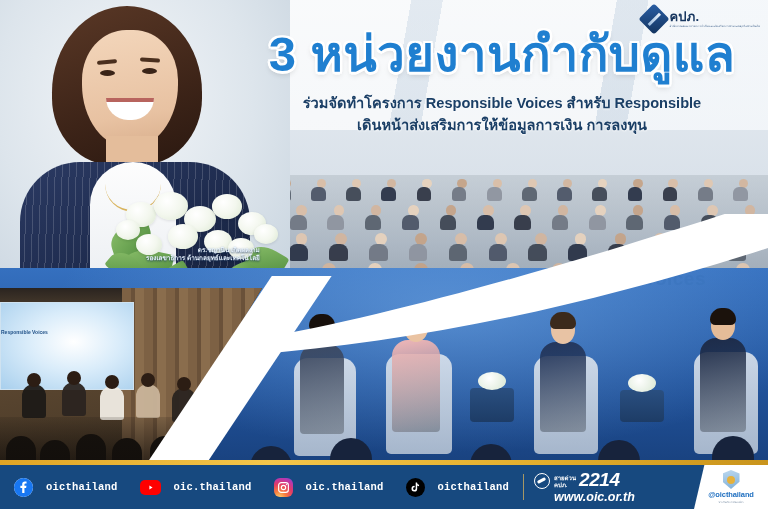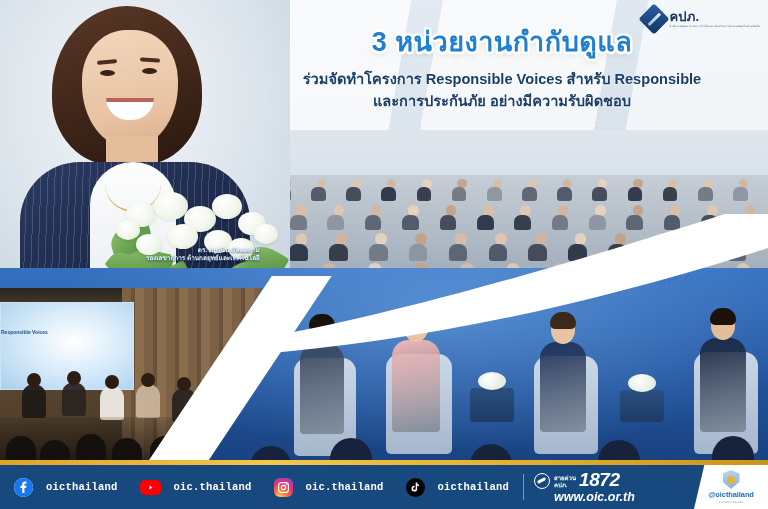--- a/index.html
+++ b/index.html
@@ -95,21 +95,21 @@
   }
   .bq{position:absolute;border-radius:50%;}
   .leaf{position:absolute;background:linear-gradient(140deg,#8bbf6a,#4f8c3e);border-radius:60% 10% 60% 10%;}
 
   
   .headline{
     position:absolute;left:246px;top:28px;width:512px;
     text-align:center;
   }
   .h-main{
-    font-size:27px;font-weight:bold;line-height:1.08;
+    font-size:49px;font-weight:bold;line-height:1.08;
     color:#1f7fd0;
     letter-spacing:.5px;
     text-shadow:
       -2px -2px 0 #fff, 2px -2px 0 #fff, -2px 2px 0 #fff, 2px 2px 0 #fff,
       0 -2.5px 0 #fff, 0 2.5px 0 #fff, -2.5px 0 0 #fff, 2.5px 0 0 #fff,
       0 3px 6px rgba(0,0,0,.18);
   }
   .h-sub{
     margin-top:11px;
     font-size:14.6px;line-height:1.53;font-weight:bold;
@@ -442,21 +442,21 @@
           <div class="bq" style="left:120px;top:48px;width:26px;height:21.32px;background:radial-gradient(circle at 38% 32%,#ffffff 0%,#f3f7ee 50%,#dce8d2 100%);box-shadow:0 1px 3px rgba(0,0,0,.10)"></div>
           <div class="bq" style="left:8px;top:30px;width:24px;height:19.68px;background:radial-gradient(circle at 38% 32%,#ffffff 0%,#f3f7ee 50%,#dce8d2 100%);box-shadow:0 1px 3px rgba(0,0,0,.10)"></div>
           <div class="bq" style="left:146px;top:34px;width:24px;height:19.68px;background:radial-gradient(circle at 38% 32%,#ffffff 0%,#f3f7ee 50%,#dce8d2 100%);box-shadow:0 1px 3px rgba(0,0,0,.10)"></div>
         </div>
     </div>
 
     <div class="headline">
       <div class="h-main">3 หน่วยงานกำกับดูแล</div>
       <div class="h-sub">
         <div>ร่วมจัดทำโครงการ Responsible Voices สำหรับ Responsible</div>
-        <div>และการประกันภัย อย่างมีความรับผิดชอบ</div>
+        <div>เดินหน้าส่งเสริมการให้ข้อมูลการเงิน การลงทุน</div>
       </div>
     </div>
 
     <div class="logo">
       <div class="logo-mark"></div>
       <div class="logo-txt">
         <div class="logo-name">คปภ.</div>
         <div class="logo-sub">สำนักงานคณะกรรมการกำกับและส่งเสริมการประกอบธุรกิจประกันภัย</div>
       </div>
     </div>
@@ -586,21 +586,21 @@
     <div class="vdiv"></div>
 
     <div class="hot">
       <div class="hot-mark"></div>
       <div class="hot-txt">
         <div class="hot-line1">
           <div>
             <div class="hot-label">สายด่วน</div>
             <div class="hot-label">คปภ.</div>
           </div>
-          <div class="hot-num">1872</div>
+          <div class="hot-num">2214</div>
         </div>
         <div class="hot-url">www.oic.or.th</div>
       </div>
     </div>
   </div>
 
   <div class="connect">
     <div class="cn-shield">
         <span></span>
       </div>

